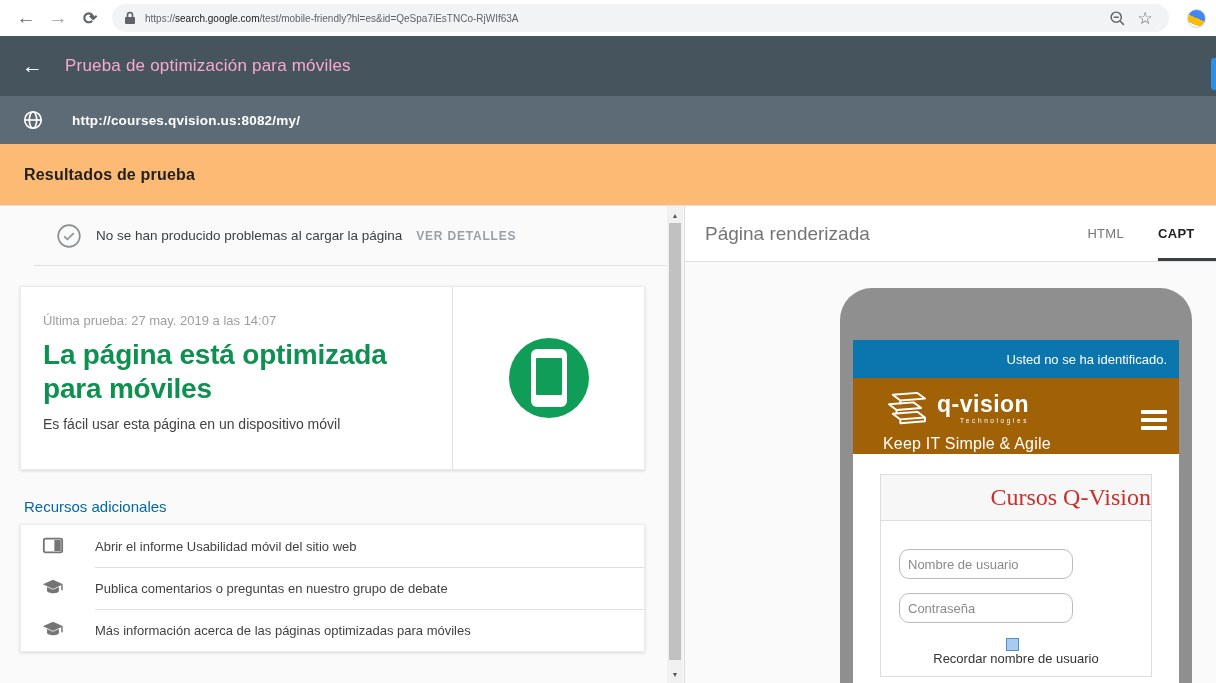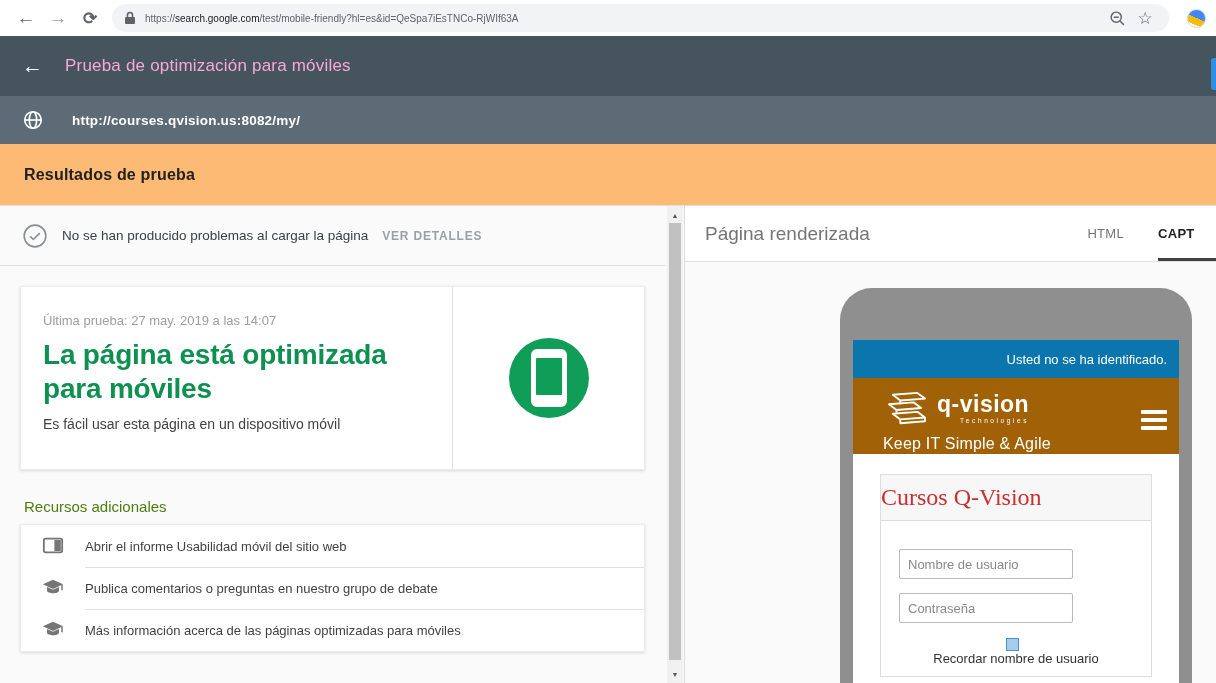--- a/index.html
+++ b/index.html
@@ -39,21 +39,21 @@
   .tested-url-bar .turl { color:#fff; font-size:13.5px; font-weight:bold; letter-spacing:.2px; }
 
   
   .results-heading-bar { position:absolute; top:144px; left:0; width:1216px; height:62px;
     background:#fdba74; border-bottom:1px solid #e0e0e0; display:flex; align-items:center; padding:0 24px; }
   .results-heading-bar h1 { font-size:16px; font-weight:bold; color:#212121; letter-spacing:.2px; }
 
   
   .content { position:absolute; top:206px; left:0; width:1216px; height:477px; display:flex; }
   .left-panel { position:relative; width:685px; height:100%; background:#fafafa;
-    border-right:1px solid #dcdcdc; }
+    border-right:1px solid #dcdcdc;padding-left:34px; }
   .right-panel { position:relative; flex:1; height:100%; background:#fafafa; }
 
   
   .status-row { height:60px; margin-right:18px; border-bottom:1px solid #e0e0e0;
     display:flex; align-items:center; padding-left:22px; }
   .status-row .chk { display:flex; margin-right:14px; }
   .status-text { font-size:13.5px; color:#3c4043; }
   .details-link { font-size:12px; font-weight:bold; color:#9aa0a6; letter-spacing:.8px;
     margin-left:14px; cursor:pointer; }
 
@@ -67,24 +67,24 @@
     letter-spacing:-.2px; max-width:395px; }
   .rc-sub { font-size:14px; color:#424242; margin-top:10px; }
   .rc-right { width:192px; border-left:1px solid #e0e0e0; display:flex; align-items:center; justify-content:center; }
   .green-circle { width:80px; height:80px; border-radius:50%; background:#0f9d58;
     display:flex; align-items:center; justify-content:center; }
   .phone-glyph { width:36px; height:58px; background:#fff; border-radius:6px; position:relative; }
   .phone-glyph::after { content:''; position:absolute; left:5px; right:5px; top:9px; bottom:12px;
     background:#0f9d58; border-radius:1px; }
 
   
-  .resources-heading { position:absolute; left:24px; top:292px; font-size:15px; color:#4d7c0f; }
+  .resources-heading { position:absolute; left:24px; top:292px; font-size:15px; color:#0369a1; }
   .resources-card { position:absolute; left:20px; top:318px; width:625px;
     background:#fff; border:1px solid #ececec; box-shadow:0 1px 3px rgba(0,0,0,.14); }
-  .res-row { display:flex; align-items:stretch; height:42px; cursor:pointer; }
+  .res-row { display:flex; align-items:stretch; height:42px; cursor:pointer;gap:10px; }
   .res-ic { width:64px; display:flex; align-items:center; justify-content:center; }
   .res-label-wrap { flex:1; display:flex; align-items:center; }
   .res-row + .res-row .res-label-wrap { border-top:1px solid #e0e0e0; }
   .res-label { font-size:13px; color:#424242; }
 
   
   .scrollbar { position:absolute; top:0; right:1px; width:16px; height:100%; background:#f1f1f1; }
   .sb-arrow { position:absolute; left:0; width:16px; height:14px; display:flex; align-items:center;
     justify-content:center; font-size:7px; color:#555; cursor:pointer; }
   .sb-arrow.up { top:2px; } .sb-arrow.down { bottom:2px; }
@@ -111,24 +111,24 @@
   .logo-row { display:flex; align-items:center; }
   .books { display:flex; margin-right:8px; }
   .wordmark { color:#fff; line-height:1; }
   .wordmark .brand { font-size:23px; font-weight:bold; letter-spacing:.5px; }
   .wordmark .brand-sub { display:block; font-size:6.5px; letter-spacing:2.6px; margin-top:2px; text-align:right; }
   .hamburger { position:absolute; right:12px; top:32px; width:26px; cursor:pointer; }
   .hamburger div { height:4px; background:#fff; border-radius:1px; margin-bottom:4px; }
   .m-tagline { color:#fff; font-size:16px; margin-top:8px; letter-spacing:.2px; }
   .cursos-card { width:272px; margin:20px auto 0; border:1px solid #ddd; background:#fff; }
   .cc-head { height:46px; background:#f7f7f7; border-bottom:1px solid #ddd;
-    display:flex; align-items:center; justify-content:flex-start; }
+    display:flex; align-items:center; justify-content:flex-end; }
   .cc-title { font-family:"Liberation Serif", serif; font-size:24px; color:#c8302e; }
   .cc-body { padding:28px 18px 10px; }
-  .cc-input { display:block; width:174px; height:30px; border:1px solid #bbb; border-radius:2px;
+  .cc-input { display:block; width:174px; height:30px; border:1px solid #bbb; border-radius:10px;
     padding:0 8px; font-size:13px; font-family:"Liberation Sans", sans-serif; color:#333; outline:none; }
   .cc-input::placeholder { color:#8a8a8a; }
   .cc-input + .cc-input { margin-top:14px; }
   .remember-row { display:flex; align-items:center; margin-top:15px; cursor:pointer;flex-direction:column; }
   .cc-checkbox { width:13px; height:13px; border:1px solid #4a90d9; background:#a9cbec; margin-right:7px; }
   .remember-label { font-size:13px; color:#333; }
 
   svg { display:block; }
 </style>
 </head>

